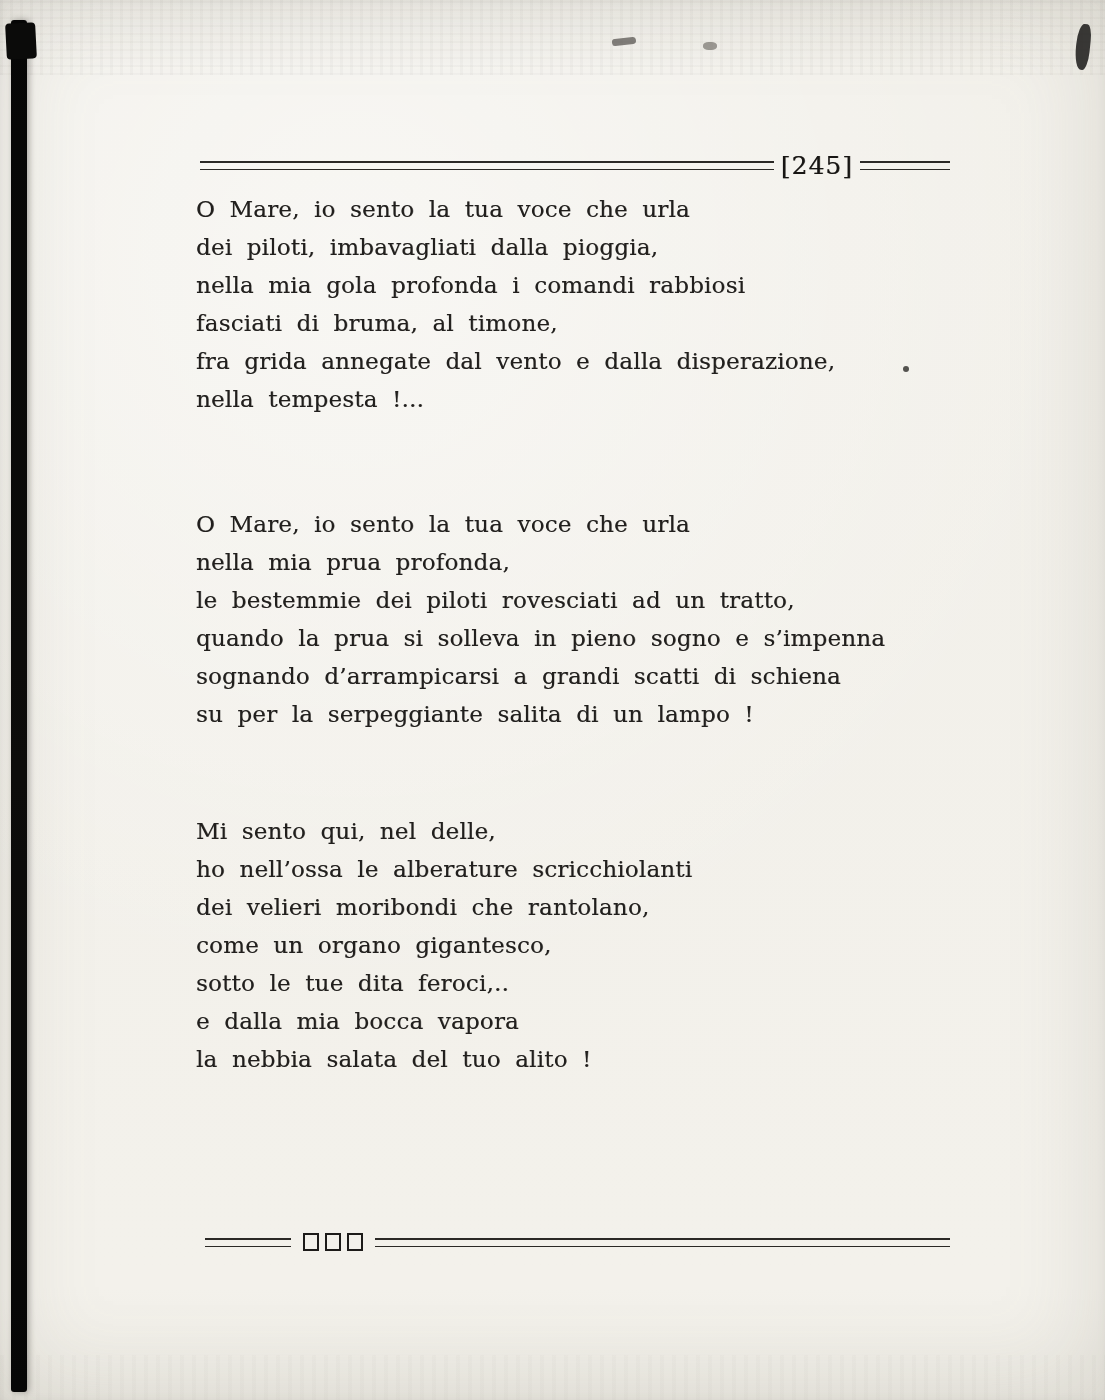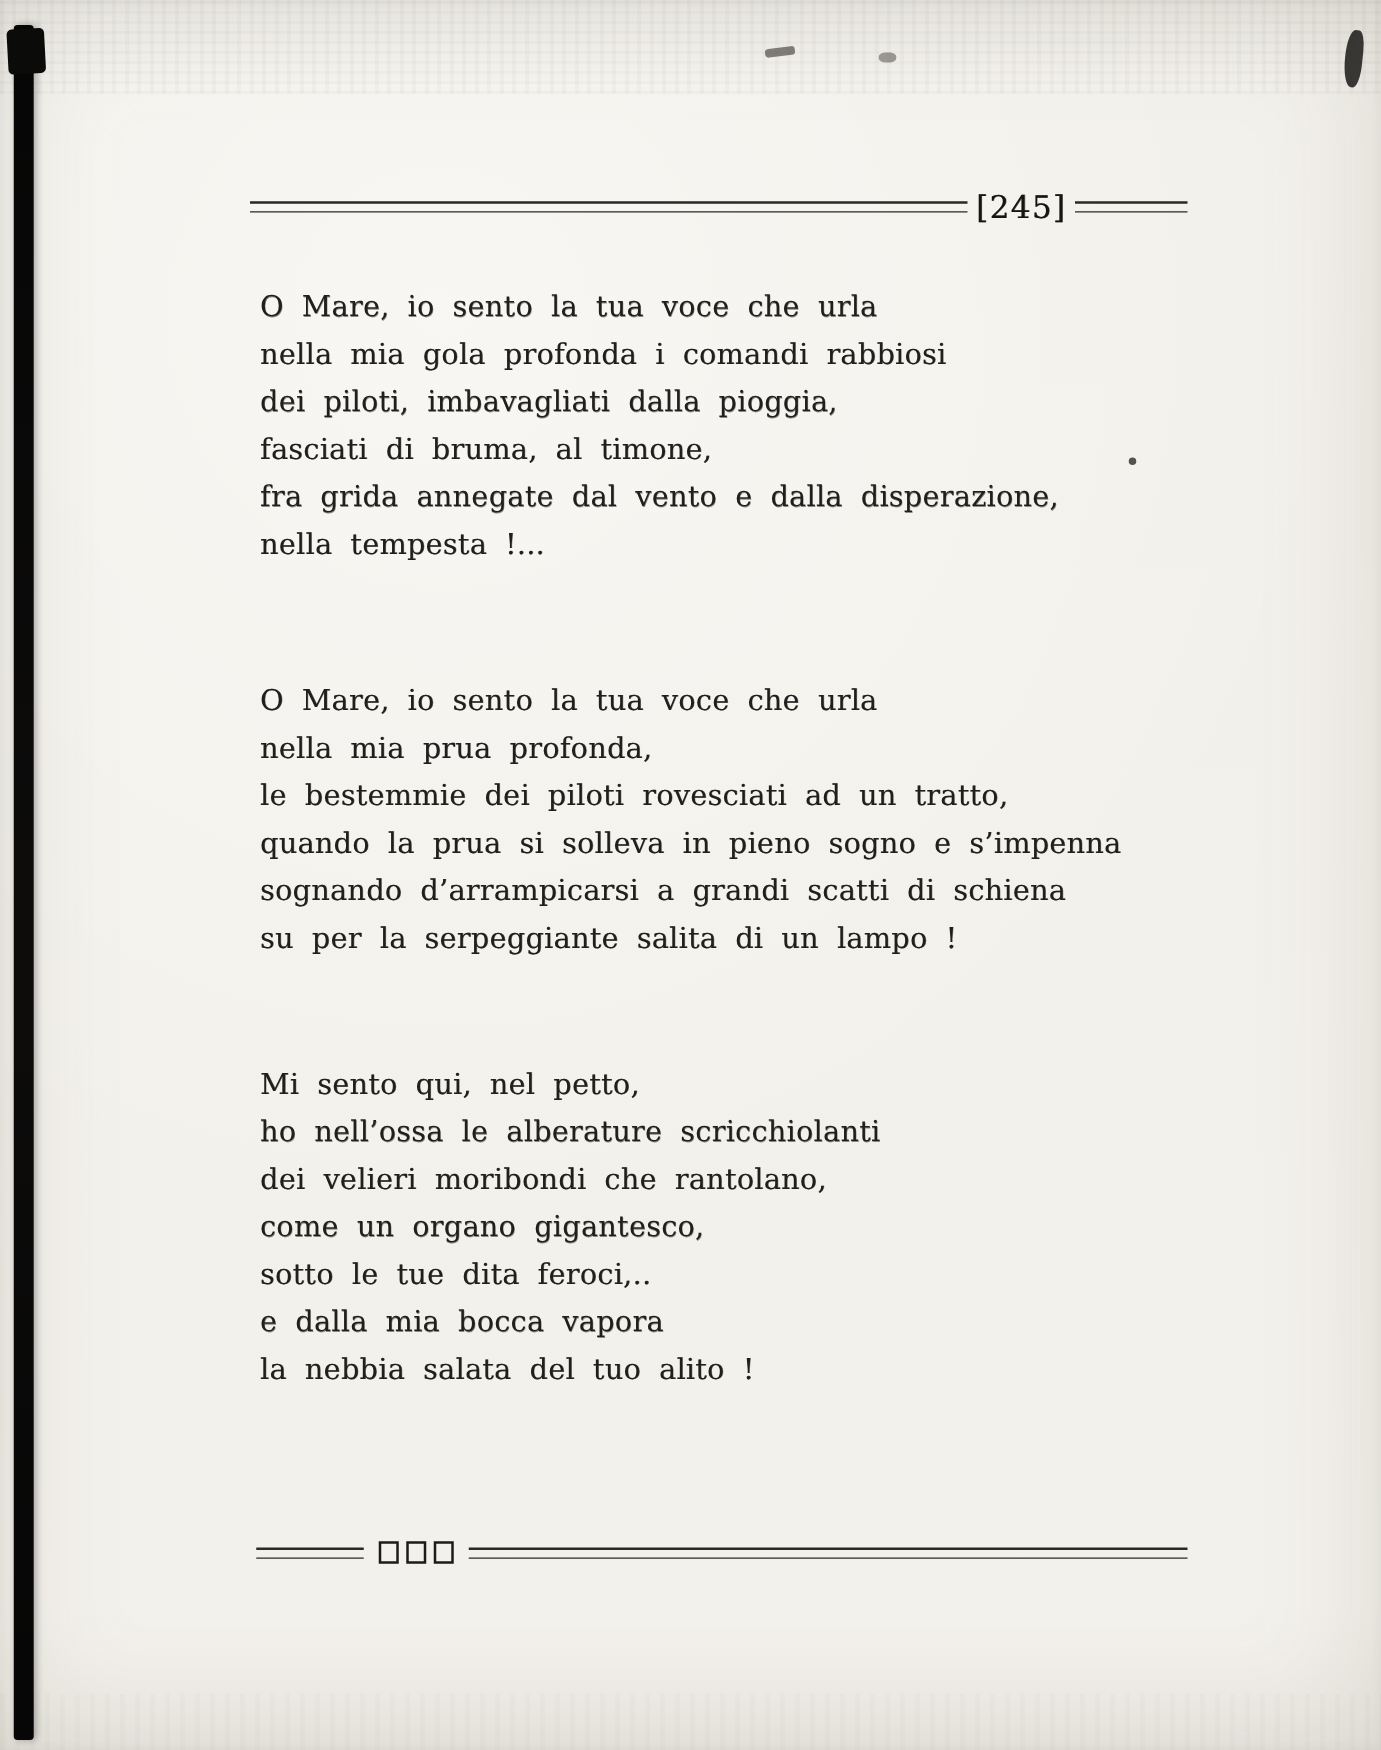--- a/index.html
+++ b/index.html
@@ -105,21 +105,21 @@
     flex: 0 0 auto;
     padding: 0 7px;
     font-size: 25px;
     letter-spacing: 1px;
     color: #171513;
     text-shadow: 0.5px 0 0 rgba(23,21,19,0.6);
   }
   
   .poem {
     position: absolute;
-    top: 190px; left: 208px; right: 70px; margin-top: 37px;
+    top: 190px; left: 196px; right: 70px;
   }
   .stanza + .stanza.gap-1 { margin-top: 87px; }
   .stanza + .stanza.gap-2 { margin-top: 79px; }
   .line {
     font-size: 23px;
     height: 38px;
     line-height: 38px;
     color: #211f1d;
     word-spacing: 0.30em;
     letter-spacing: 0.2px;
@@ -166,38 +166,38 @@
   <div class="header-rule">
     <div class="dline grow"></div>
     <div class="page-number">[245]</div>
     <div class="dline right-seg"></div>
   </div>
 
   <div class="poem">
 
     <div class="stanza">
       <div class="line">O Mare, io sento la tua voce che urla</div>
+      <div class="line">dei piloti, imbavagliati dalla pioggia,</div>
       <div class="line">nella mia gola profonda i comandi rabbiosi</div>
-      <div class="line">dei piloti, imbavagliati dalla pioggia,</div>
       <div class="line">fasciati di bruma, al timone,</div>
       <div class="line">fra grida annegate dal vento e dalla disperazione,</div>
       <div class="line">nella tempesta !...</div>
     </div>
 
     <div class="stanza gap-1">
       <div class="line">O Mare, io sento la tua voce che urla</div>
       <div class="line">nella mia prua profonda,</div>
       <div class="line">le bestemmie dei piloti rovesciati ad un tratto,</div>
       <div class="line">quando la prua si solleva in pieno sogno e s’impenna</div>
       <div class="line">sognando d’arrampicarsi a grandi scatti di schiena</div>
       <div class="line">su per la serpeggiante salita di un lampo !</div>
     </div>
 
     <div class="stanza gap-2">
-      <div class="line">Mi sento qui, nel petto,</div>
+      <div class="line">Mi sento qui, nel delle,</div>
       <div class="line">ho nell’ossa le alberature scricchiolanti</div>
       <div class="line">dei velieri moribondi che rantolano,</div>
       <div class="line">come un organo gigantesco,</div>
       <div class="line">sotto le tue dita feroci,..</div>
       <div class="line">e dalla mia bocca vapora</div>
       <div class="line">la nebbia salata del tuo alito !</div>
     </div>
 
   </div>
 

